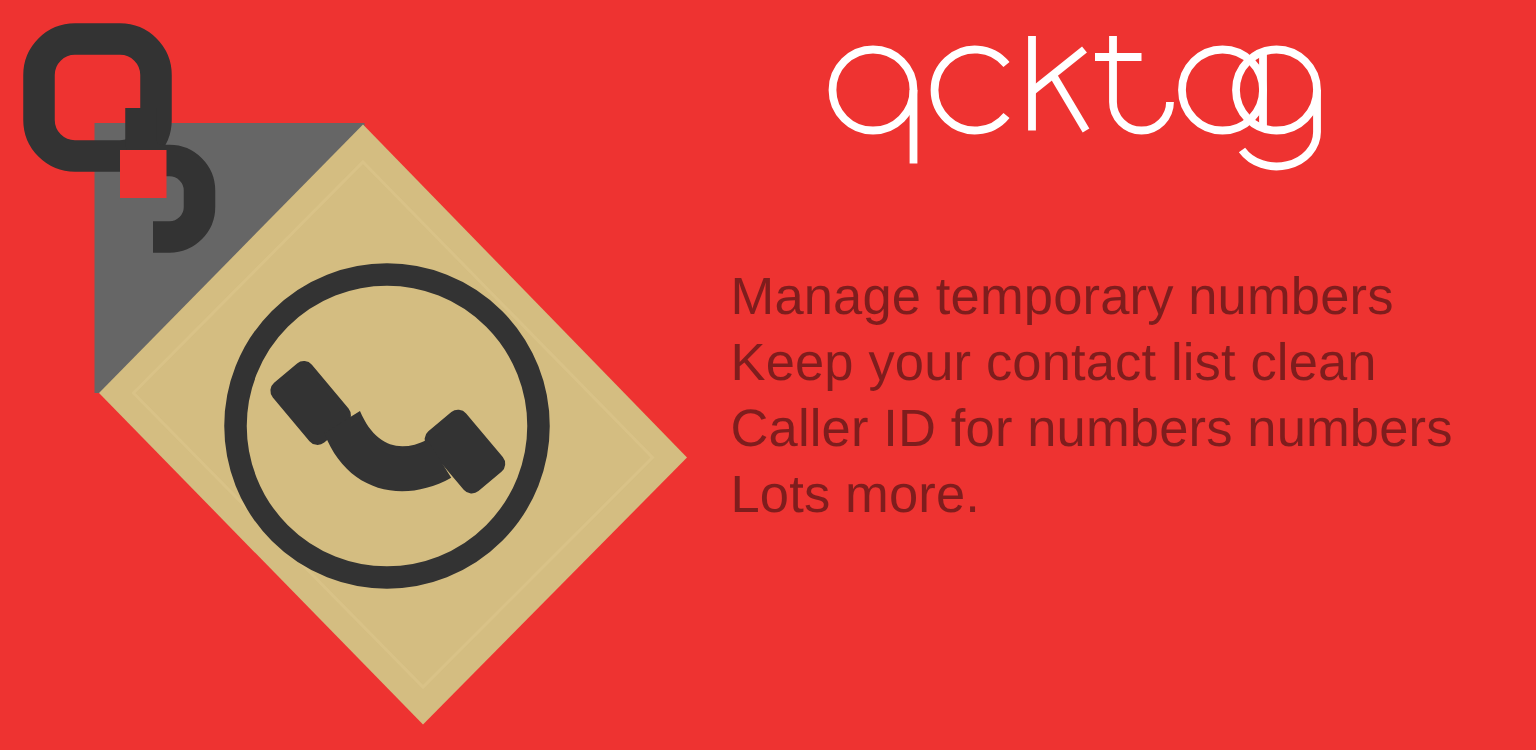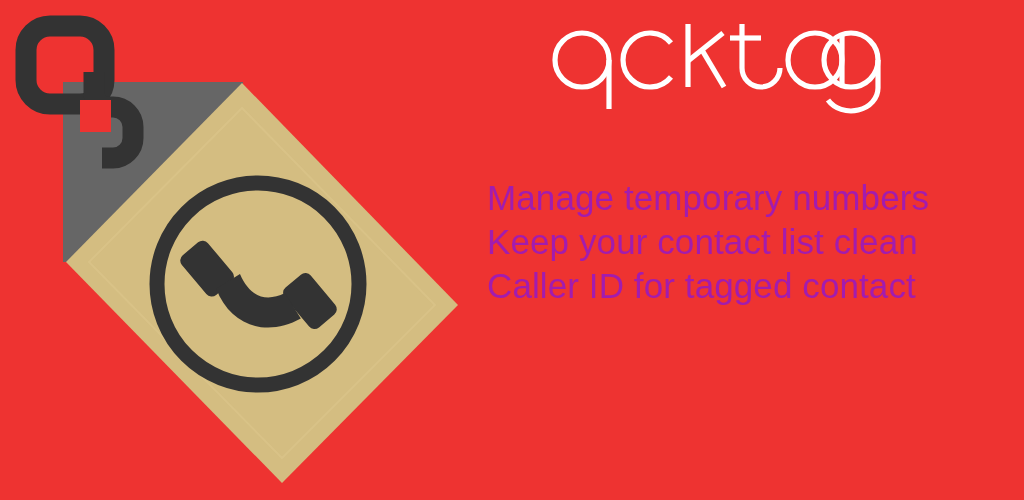--- a/index.html
+++ b/index.html
@@ -62,21 +62,21 @@
   #feature-list {
     position: absolute;
     left: 7px;
     top: 176px;
     width: 530px;
     list-style: none;
     margin: 0;
     padding: 0;
   }
   #feature-list li {
-    color: #a21caf;
+    color: #7f1d1d;
     font-size: 35px;
     line-height: 44px;
     font-weight: 300;
     letter-spacing: 0.1px;
     white-space: nowrap;
   }
 </style>
 </head>
 <body>
 
@@ -149,17 +149,18 @@
 
           <circle cx="299" cy="44" r="27"></circle>
           <path d="M 326 44 L 326 72 A 27 23 0 0 1 276 84"></path>
         </g>
       </svg>
     </div>
 
     <ul id="feature-list">
       <li>Manage temporary numbers</li>
       <li>Keep your contact list clean</li>
-      <li>Caller ID for tagged contact</li>
+      <li>Caller ID for numbers numbers</li>
+      <li>Lots more.</li>
     </ul>
 
   </div>
 </div>
 
 </body></html>

